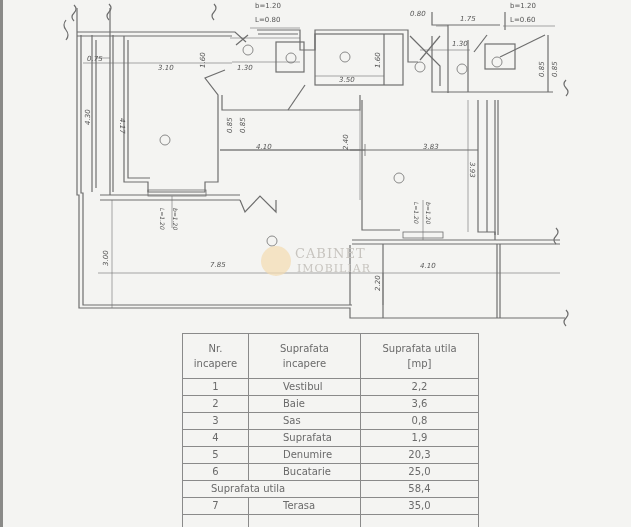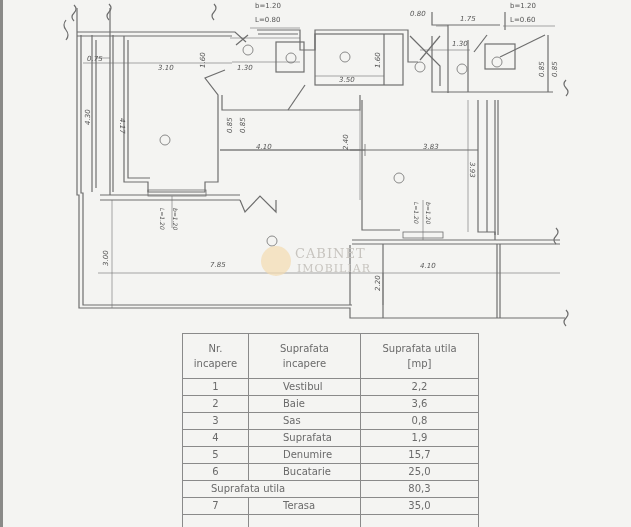--- a/index.html
+++ b/index.html
@@ -209,30 +209,30 @@
     <td>0,8</td>
   </tr>
   <tr>
     <td>4</td>
     <td class="name">Suprafata</td>
     <td>1,9</td>
   </tr>
   <tr>
     <td>5</td>
     <td class="name">Denumire</td>
-    <td>15,7</td>
+    <td>20,3</td>
   </tr>
   <tr>
     <td>6</td>
     <td class="name">Bucatarie</td>
     <td>25,0</td>
   </tr>
   <tr>
     <td colspan="2" style="text-align:left;padding-left:28px;">Suprafata utila</td>
-    <td>80,3</td>
+    <td>58,4</td>
   </tr>
   <tr>
     <td>7</td>
     <td class="name">Terasa</td>
     <td>35,0</td>
   </tr>
   <tr class="last">
     <td></td>
     <td></td>
     <td></td>

